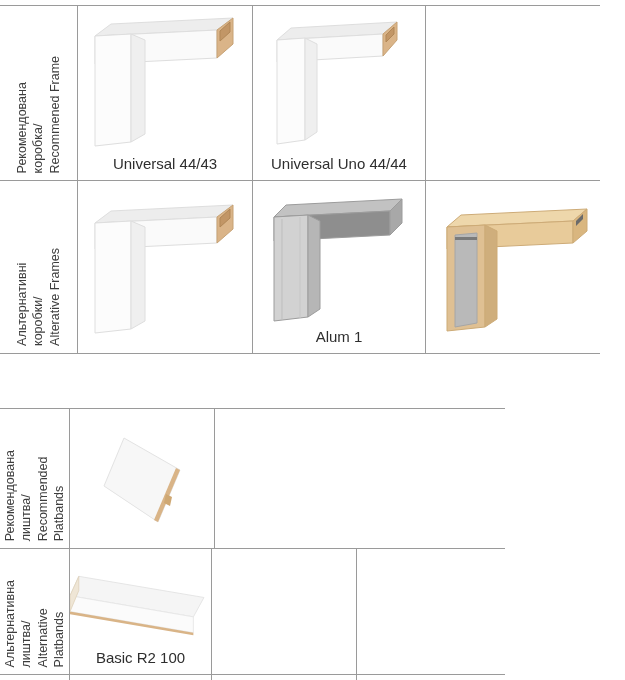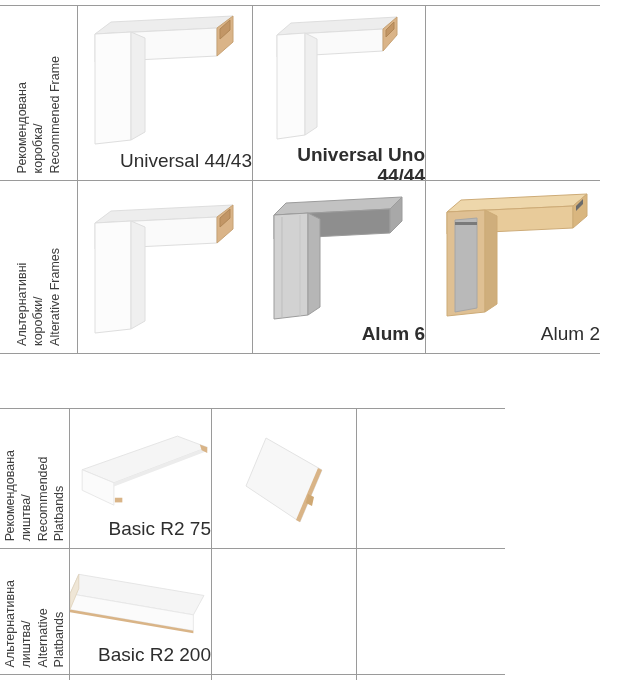--- a/index.html
+++ b/index.html
@@ -12,21 +12,21 @@
     overflow: hidden;
   }
   .tbl { border-top: 1px solid #9a9a9a; }
   .tbl-frames { margin-top: 5px; width: 600px; }
   .tbl-platbands { margin-top: 54px; width: 505px; }
   .row { display: flex; border-bottom: 1px solid #9a9a9a; }
   .row.stub { border-bottom: none; }
   .cell { border-right: 1px solid #9a9a9a; overflow: hidden; }
   .cell.last { border-right: none; }
   
-  .c0t { width: 78px; }  .c1t { width: 175px; } .c2t { width: 173px; font-weight: bold; } .c3t { width: 174px; }
+  .c0t { width: 78px; }  .c1t { width: 175px; } .c2t { width: 173px; } .c3t { width: 174px; }
   .r1t { height: 174px; } .r2t { height: 172px; }
   
   .c0b { width: 70px; }  .c1b { width: 142px; } .c2b { width: 145px; } .c3b { width: 148px; }
   .r1b { height: 139px; } .r2b { height: 125px; }
   .stub { height: 7px; }
   .labelcell {
     display: flex; justify-content: center; align-items: flex-end;
   }
   .vlabel {
     writing-mode: vertical-rl;
@@ -39,22 +39,22 @@
     margin-bottom: 7px;
     max-height: 100%;
   }
   .pcell { display: flex; flex-direction: column; }
   .imgbox {
     flex: 1;
     display: flex; align-items: center; justify-content: center;
     padding-top: 3px;
   }
   .caption {
-    text-align: right;
-    font-size: 19px;
+    text-align: center;
+    font-size: 15px;
     color: #2e2e2e;
     padding-bottom: 8px;
     line-height: 1.1;
     min-height: 24px;
   }
 </style>
 </head>
 <body>
 
 <div id="page">
@@ -130,63 +130,50 @@
               <polygon points="12,28 128,22 140,10 24,16" fill="#c2c2c2"></polygon>
               <polygon points="12,28 128,22 128,46 12,52" fill="#8e8e8e"></polygon>
               <polygon points="128,22 140,10 140,34 128,46" fill="#a8a8a8"></polygon>
               <polygon points="12,28 46,26 46,128 12,132" fill="#d2d2d2"></polygon>
               <polygon points="46,26 58,32 58,120 46,128" fill="#b6b6b6"></polygon>
             </g>
             <line x1="20" y1="30" x2="20" y2="131" stroke="#bdbdbd"></line>
             <line x1="38" y1="28" x2="38" y2="129" stroke="#c6c6c6"></line>
           </svg>
         </div>
-        <div class="caption">Alum 6</div>
+        <div class="caption">Alum 1</div>
       </div>
       <div class="cell pcell c3t r2t last">
         <div class="imgbox">
           <svg width="165" height="136" viewBox="0 0 165 136">
             <g stroke="#cdab77" stroke-width="1">
               <polygon points="16,26 142,20 156,8 30,14" fill="#eed7ab"></polygon>
               <polygon points="16,26 142,20 142,42 16,48" fill="#e8cb9a"></polygon>
               <polygon points="142,20 156,8 156,30 142,42" fill="#d9b67f"></polygon>
               <polygon points="16,26 54,24 54,126 16,130" fill="#dfc093"></polygon>
               <polygon points="54,24 66,30 66,118 54,126" fill="#cfae7c"></polygon>
             </g>
             <polygon points="145,20 152,13 152,18 145,25" fill="#6b6b6b"></polygon>
             <polygon points="24,34 46,32 46,122 24,126" fill="#b9b9b9" stroke="#a6a6a6"></polygon>
             <rect x="24" y="36" width="22" height="3" fill="#7a7a7a"></rect>
           </svg>
         </div>
-        <div class="caption">Alum 2</div>
       </div>
     </div>
   </div>
 
   <div class="tbl tbl-platbands">
 
     <div class="row">
       <div class="cell labelcell c0b r1b">
         <div class="vlabel">Рекомендована
 лиштва/
 Recommended
 Platbands</div>
       </div>
-      <div class="cell pcell c1b r1b">
-        <div class="imgbox">
-          <svg width="140" height="92" viewBox="0 0 150 92">
-            <polygon points="12,50 114,14 146,26 46,64" fill="#f5f5f5" stroke="#e3e3e3"></polygon>
-            <polygon points="12,50 46,64 46,88 12,72" fill="#fbfbfb" stroke="#e6e6e6"></polygon>
-            <polygon points="46,64 146,26 146,30 46,68" fill="#ececec"></polygon>
-            <polygon points="138,23 146,26 146,32 140,29" fill="#d9b487"></polygon>
-            <rect x="47" y="80" width="8" height="5" fill="#d9b487"></rect>
-          </svg>
-        </div>
-        <div class="caption">Basic R2 75</div>
-      </div>
       <div class="cell pcell c2b r1b">
         <div class="imgbox">
           <svg width="85" height="92" viewBox="0 0 85 92">
             <polygon points="24,4 80,36 58,88 4,52" fill="#f7f7f7" stroke="#e3e3e3"></polygon>
             <polygon points="80,36 58,88 54,86 76,34" fill="#d9b487"></polygon>
             <polygon points="66,60 72,63 70,72 64,69" fill="#cfa873"></polygon>
           </svg>
         </div>
       </div>
       <div class="cell pcell c3b r1b last">
@@ -204,21 +191,21 @@
       </div>
       <div class="cell pcell c1b r2b">
         <div class="imgbox">
           <svg width="148" height="86" viewBox="0 0 160 88">
             <polygon points="10,16 152,40 140,62 0,38" fill="#f5f5f5" stroke="#e3e3e3"></polygon>
             <polygon points="0,38 140,62 140,80 0,56" fill="#fbfbfb" stroke="#e6e6e6"></polygon>
             <polygon points="0,56 140,80 140,83 0,59" fill="#d9b487"></polygon>
             <polygon points="10,16 0,38 0,56 10,32" fill="#efe6d6" stroke="#e0d4bd"></polygon>
           </svg>
         </div>
-        <div class="caption">Basic R2 200</div>
+        <div class="caption">Basic R2 100</div>
       </div>
       <div class="cell pcell c2b r2b">
         <div class="imgbox"></div>
         <div class="caption"></div>
       </div>
       <div class="cell pcell c3b r2b last">
         <div class="imgbox"></div>
         <div class="caption"></div>
       </div>
     </div>

